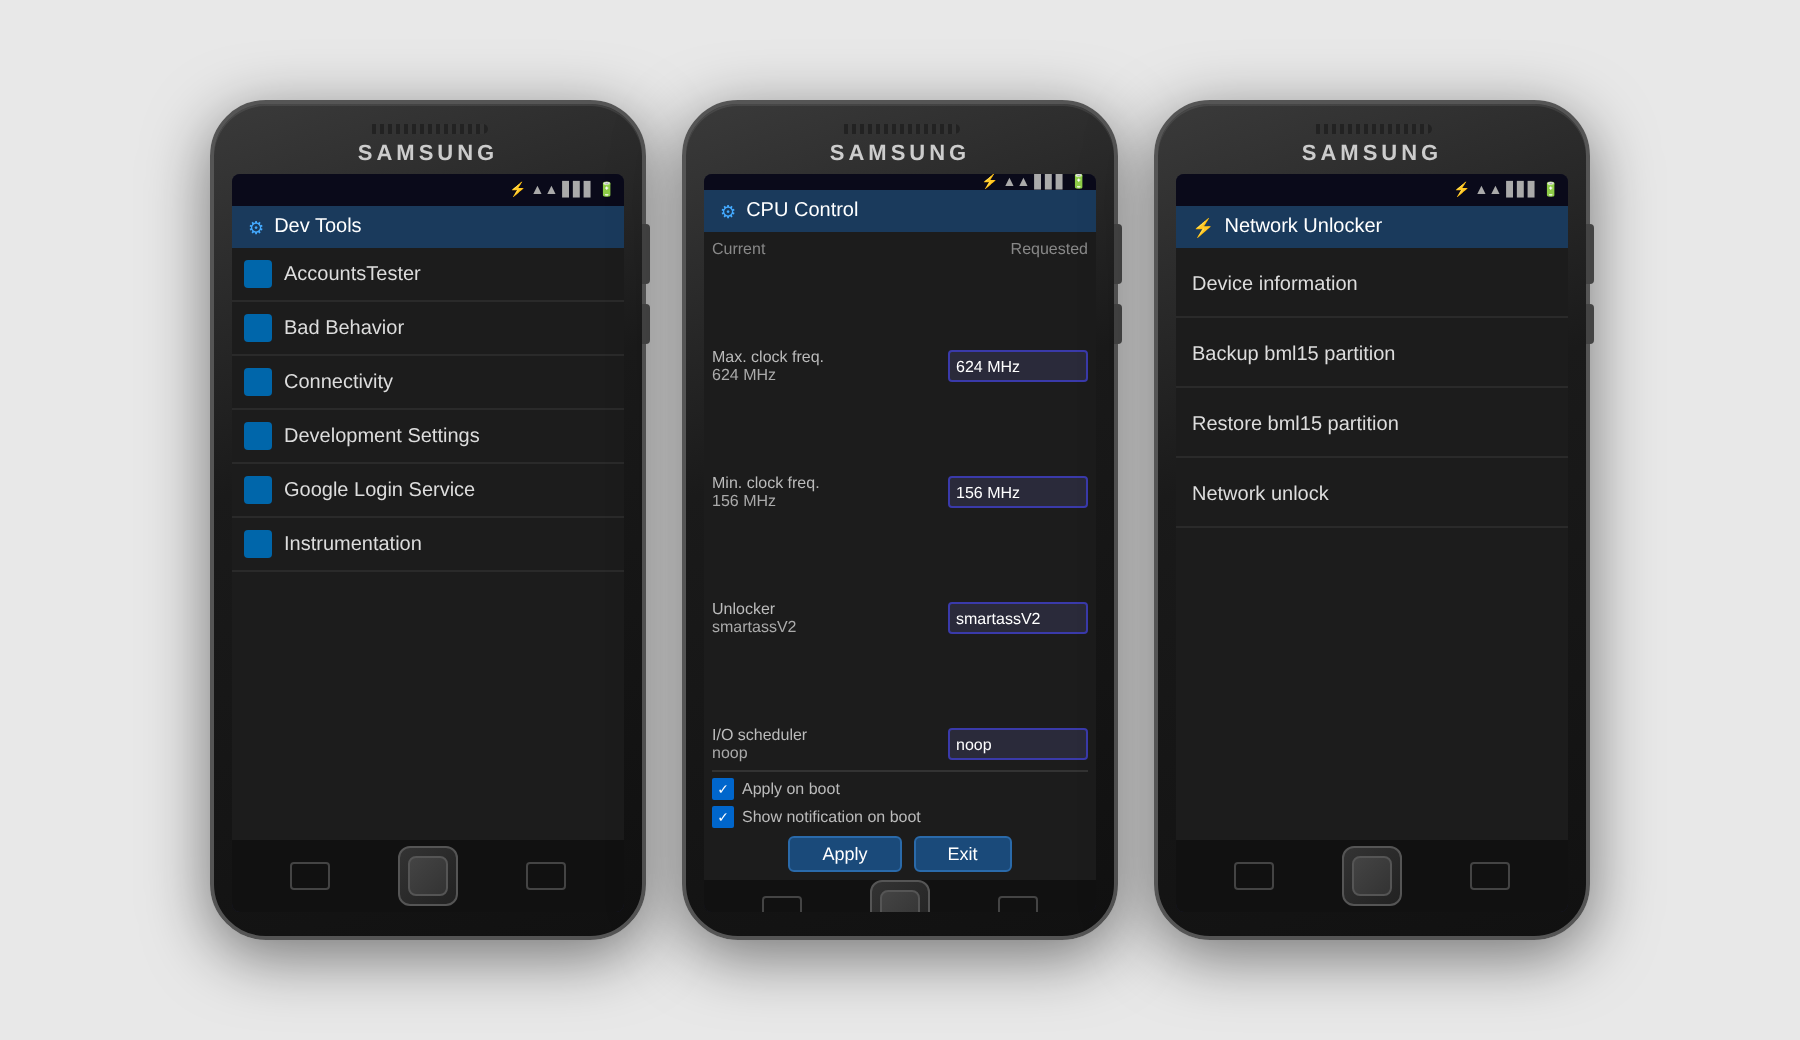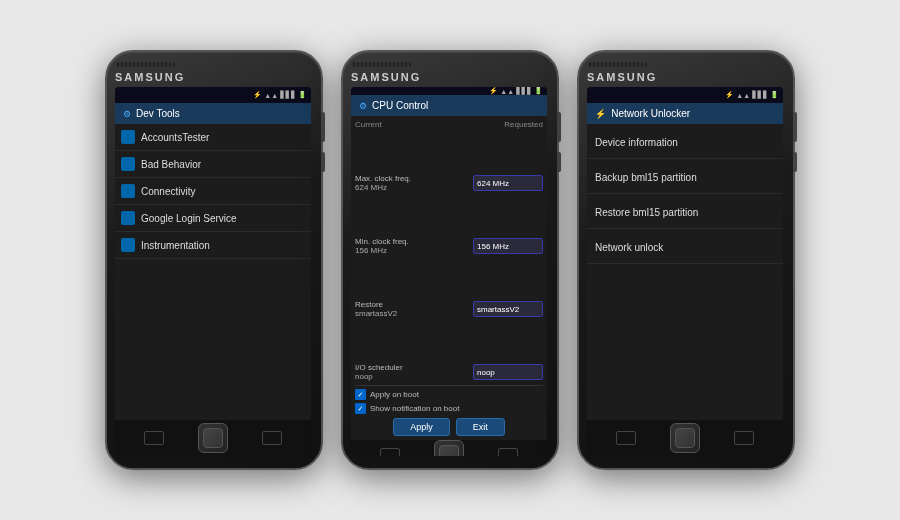--- a/index.html
+++ b/index.html
@@ -22,21 +22,21 @@
     }
 
     .phone {
       width: 218px;
       height: 420px;
       background: linear-gradient(160deg, #3a3a3a 0%, #1a1a1a 40%, #111 100%);
       border-radius: 28px;
       border: 2px solid #555;
       display: flex;
       flex-direction: column;
-      align-items: flex-start;
+      align-items: center;
       padding: 10px 8px 12px 8px;
       box-shadow: 0 8px 32px rgba(0,0,0,0.5), inset 0 1px 0 rgba(255,255,255,0.08);
       position: relative;
     }
 
     
     .phone-speaker {
       width: 60px;
       height: 5px;
       background: repeating-linear-gradient(90deg, #333 0px, #333 2px, #222 2px, #222 4px);
@@ -348,20 +348,24 @@
           <div class="menu-item">
             <div class="menu-item-indicator"></div>
             <span class="menu-item-text">Bad Behavior</span>
           </div>
           <div class="menu-item">
             <div class="menu-item-indicator"></div>
             <span class="menu-item-text">Connectivity</span>
           </div>
           <div class="menu-item">
             <div class="menu-item-indicator"></div>
+            <span class="menu-item-text">Development Settings</span>
+          </div>
+          <div class="menu-item">
+            <div class="menu-item-indicator"></div>
             <span class="menu-item-text">Google Login Service</span>
           </div>
           <div class="menu-item">
             <div class="menu-item-indicator"></div>
             <span class="menu-item-text">Instrumentation</span>
           </div>
         </div>
       </div>
       <div class="phone-nav">
         <div class="nav-btn-rect"></div>
@@ -409,21 +413,21 @@
           <div class="cpu-field-row">
             <div class="cpu-field-left">
               <div class="cpu-field-name">Min. clock freq.</div>
               <div class="cpu-field-value">156 MHz</div>
             </div>
             <input class="cpu-input" value="156 MHz" style="">
           </div>
 
           <div class="cpu-field-row">
             <div class="cpu-field-left">
-              <div class="cpu-field-name">Restore</div>
+              <div class="cpu-field-name">Unlocker</div>
               <div class="cpu-field-value">smartassV2</div>
             </div>
             <input class="cpu-input" value="smartassV2" style="">
           </div>
 
           <div class="cpu-field-row">
             <div class="cpu-field-left">
               <div class="cpu-field-name">I/O scheduler</div>
               <div class="cpu-field-value">noop</div>
             </div>

